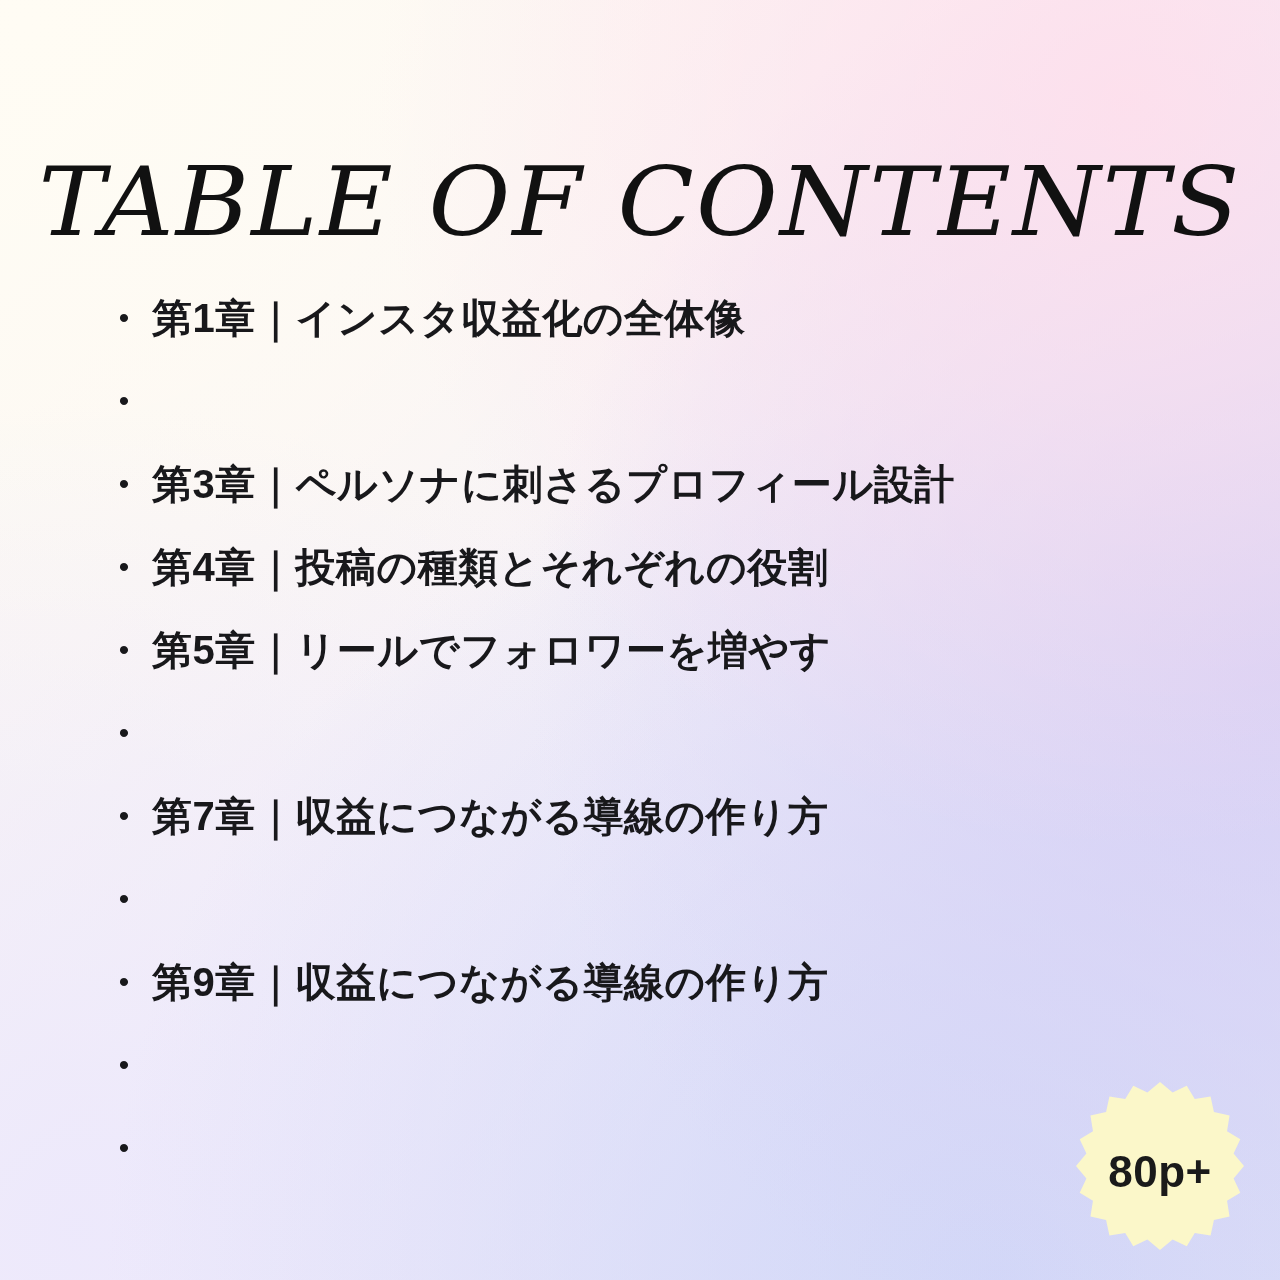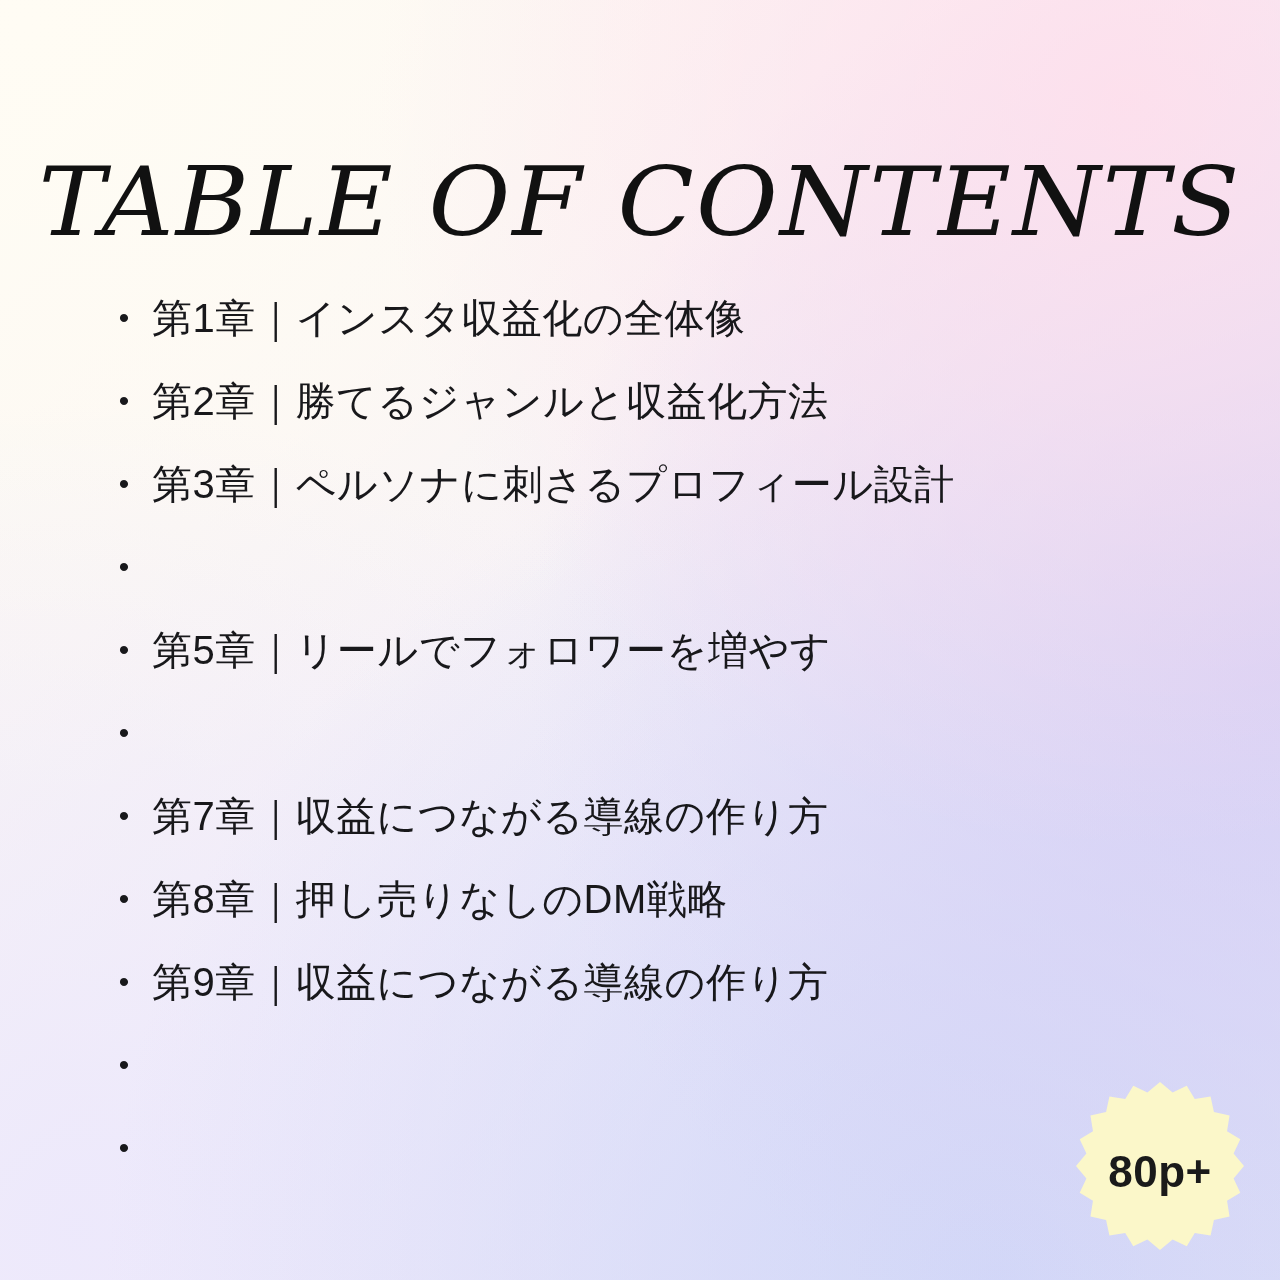--- a/index.html
+++ b/index.html
@@ -69,21 +69,21 @@
     font-size: 30px;
     line-height: 46px;
     color: #18181b;
   }
 
   .item-label {
     font-size: 40px;
     line-height: 46px;
     letter-spacing: 0.5px;
     white-space: nowrap;
-    font-weight: 400;
+    font-weight: 700;
   }
 
   .badge {
     position: absolute;
     right: 36px;
     bottom: 30px;
     width: 168px;
     height: 168px;
     display: flex;
     align-items: center;
@@ -115,43 +115,42 @@
 
   <h1 class="title">TABLE OF CONTENTS</h1>
 
   <ul class="toc">
     <li class="toc-item">
       <span class="bullet">•</span>
       <span class="item-label">第1章｜インスタ収益化の全体像</span>
     </li>
     <li class="toc-item">
       <span class="bullet">•</span>
-      <span class="item-label">第2章｜勝てるジャンルと収益化方法</span>
     </li>
     <li class="toc-item">
       <span class="bullet">•</span>
       <span class="item-label">第3章｜ペルソナに刺さるプロフィール設計</span>
     </li>
     <li class="toc-item">
       <span class="bullet">•</span>
+      <span class="item-label">第4章｜投稿の種類とそれぞれの役割</span>
     </li>
     <li class="toc-item">
       <span class="bullet">•</span>
       <span class="item-label">第5章｜リールでフォロワーを増やす</span>
     </li>
     <li class="toc-item">
       <span class="bullet">•</span>
     </li>
     <li class="toc-item">
       <span class="bullet">•</span>
       <span class="item-label">第7章｜収益につながる導線の作り方</span>
     </li>
     <li class="toc-item">
       <span class="bullet">•</span>
-      <span class="item-label">第8章｜押し売りなしのDM戦略</span>
     </li>
     <li class="toc-item">
       <span class="bullet">•</span>
       <span class="item-label">第9章｜収益につながる導線の作り方</span>
     </li>
     <li class="toc-item">
       <span class="bullet">•</span>
     </li>
     <li class="toc-item">
       <span class="bullet">•</span>

